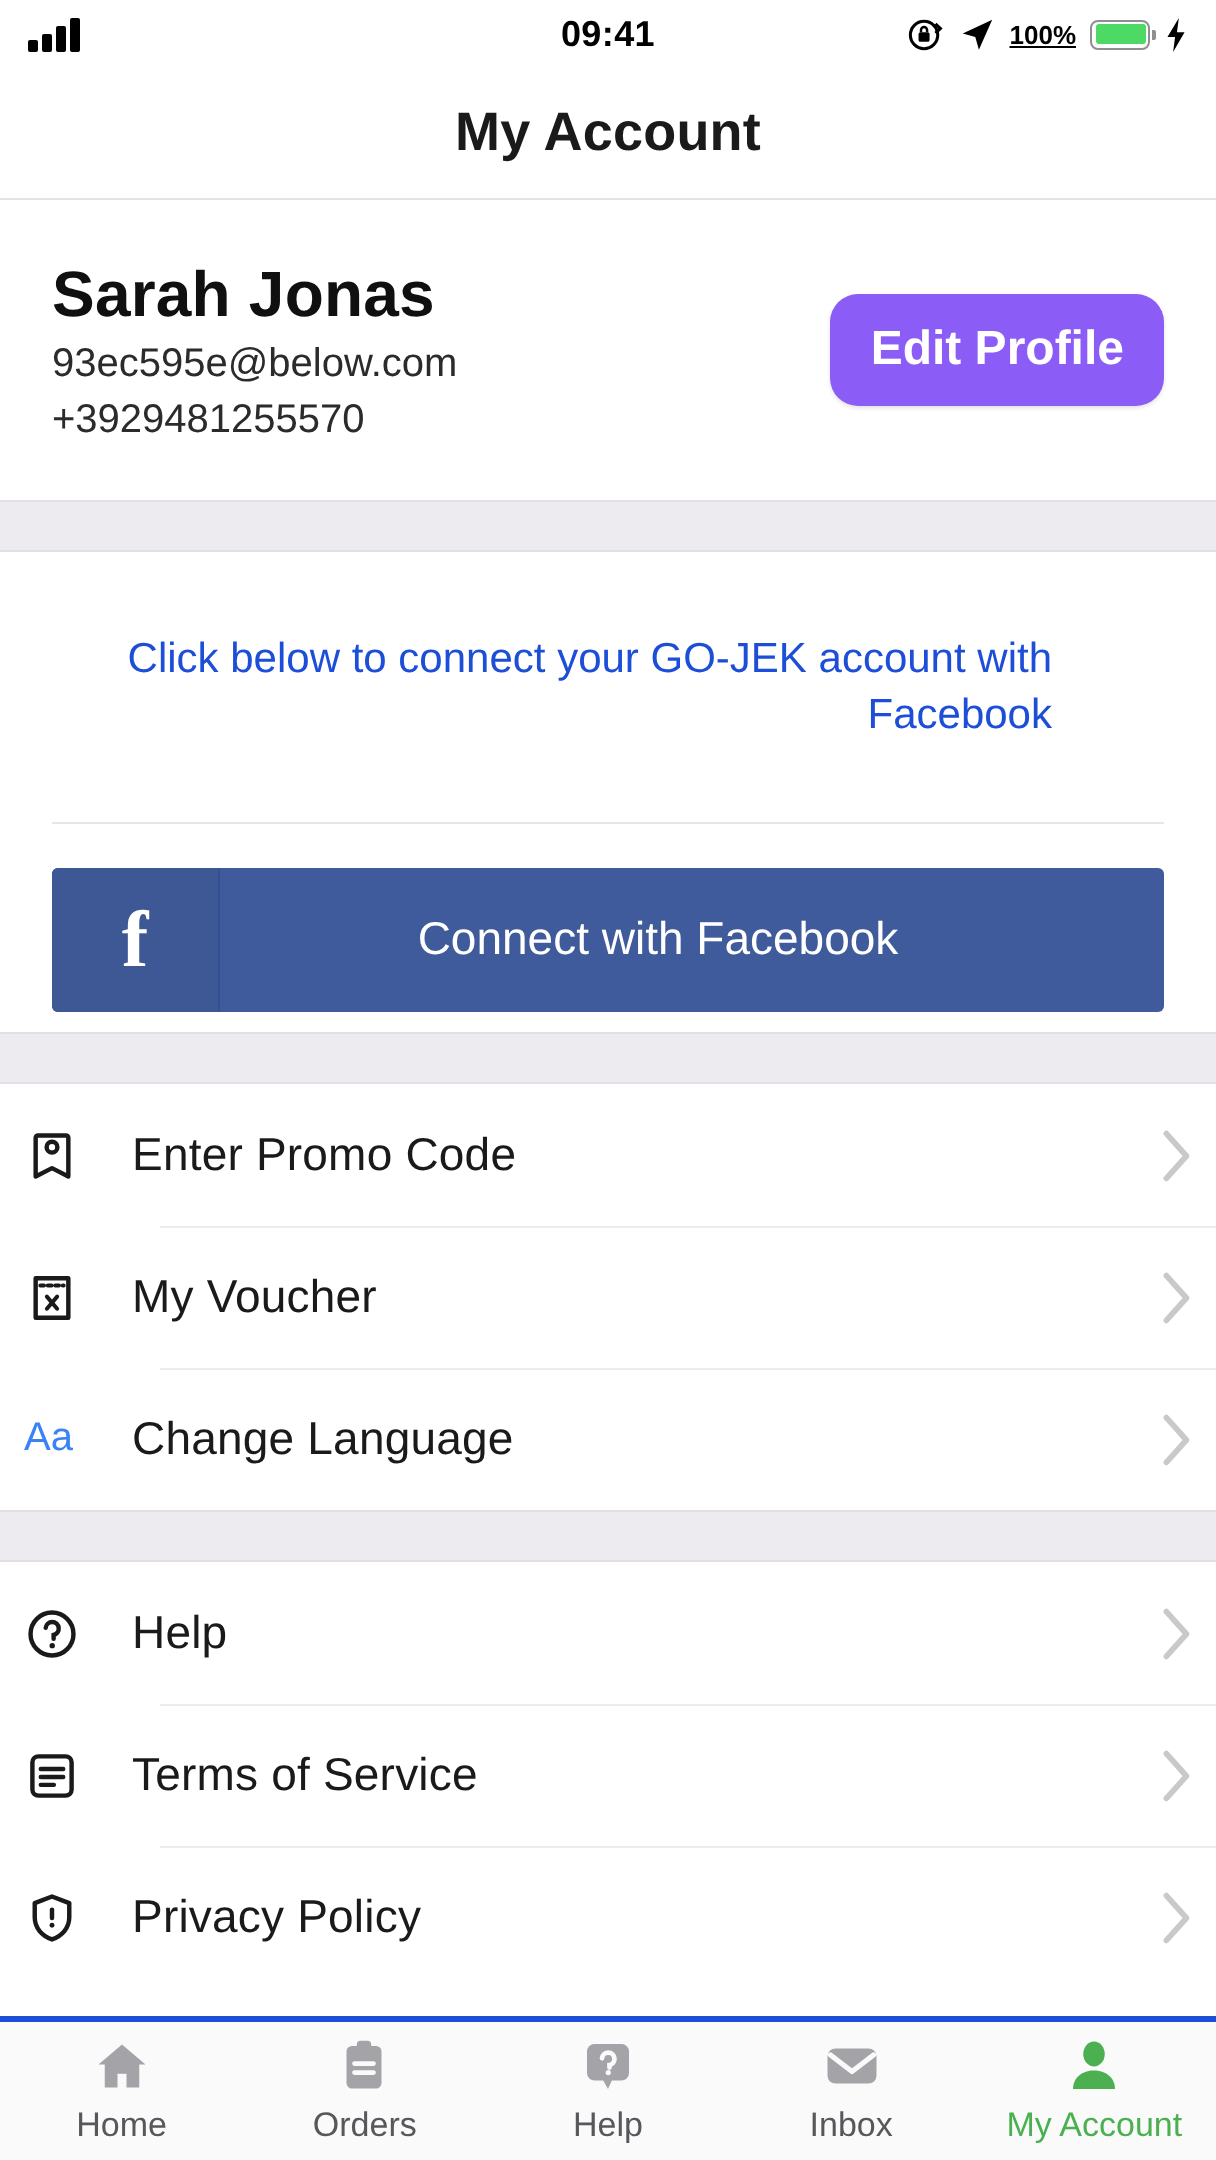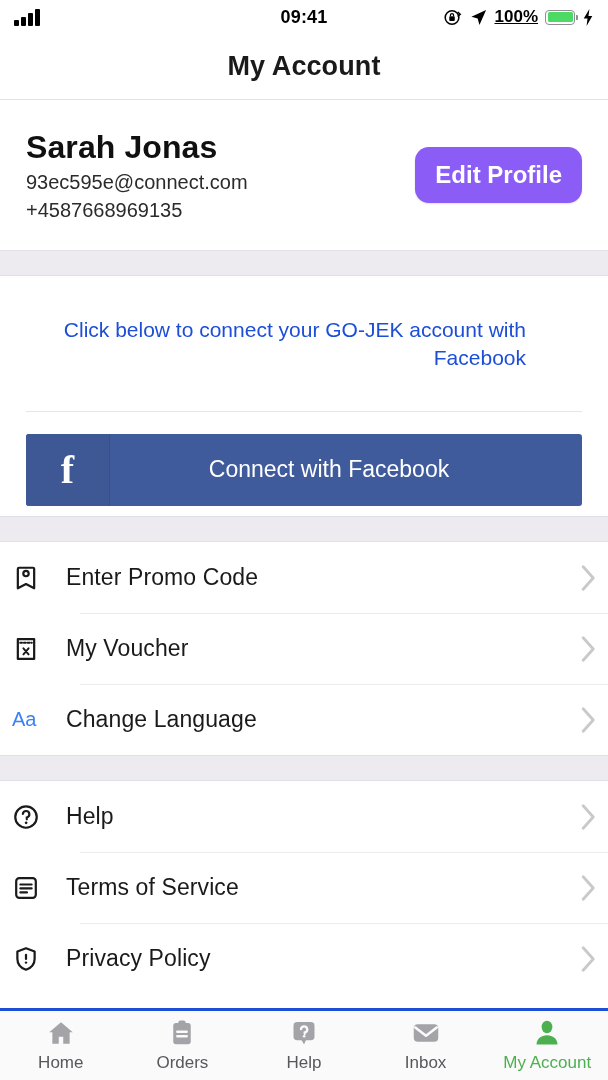--- a/index.html
+++ b/index.html
@@ -24,21 +24,21 @@
   .sb-bar.b3 { height:13px; }
   .sb-bar.b4 { height:17px; }
   .sb-time {
     position:absolute; left:0; right:0; text-align:center;
     font-size:18px; font-weight:700; color:#000; letter-spacing:.2px;
   }
   .sb-right {
     margin-left:auto; display:flex; align-items:center; gap:7px;
     font-size:17px; font-weight:600; color:#000;
   }
-  .sb-pct { font-size:17px; font-weight:600; }
+  .sb-pct { font-size:13px; font-weight:600; }
   .battery {
     width:30px; height:15px; border:1.6px solid #8e8e93; border-radius:4px;
     padding:1.5px; position:relative; display:flex;
   }
   .battery::after {
     content:""; position:absolute; right:-4px; top:4.5px;
     width:2.5px; height:5px; background:#8e8e93; border-radius:0 1px 1px 0;
   }
   .battery-fill { background:#4CD964; border-radius:1.5px; height:100%; }
   .bolt { font-size:17px; line-height:1; }
@@ -152,22 +152,22 @@
     </div>
   </div>
 
   <div class="navbar">
     <div class="nav-title">My Account</div>
   </div>
 
   <div class="profile">
     <div class="profile-info">
       <div class="p-name">Sarah Jonas</div>
-      <div class="p-email">93ec595e@connect.com</div>
-      <div class="p-phone">+4587668969135</div>
+      <div class="p-email">93ec595e@below.com</div>
+      <div class="p-phone">+3929481255570</div>
     </div>
     <button class="edit-btn">Edit Profile</button>
   </div>
 
   <div class="band"></div>
 
   <div class="fb-block">
     <div class="fb-text">Click below to connect your GO-JEK account with Facebook</div>
     <div class="fb-divider"></div>
     <button class="fb-btn">

